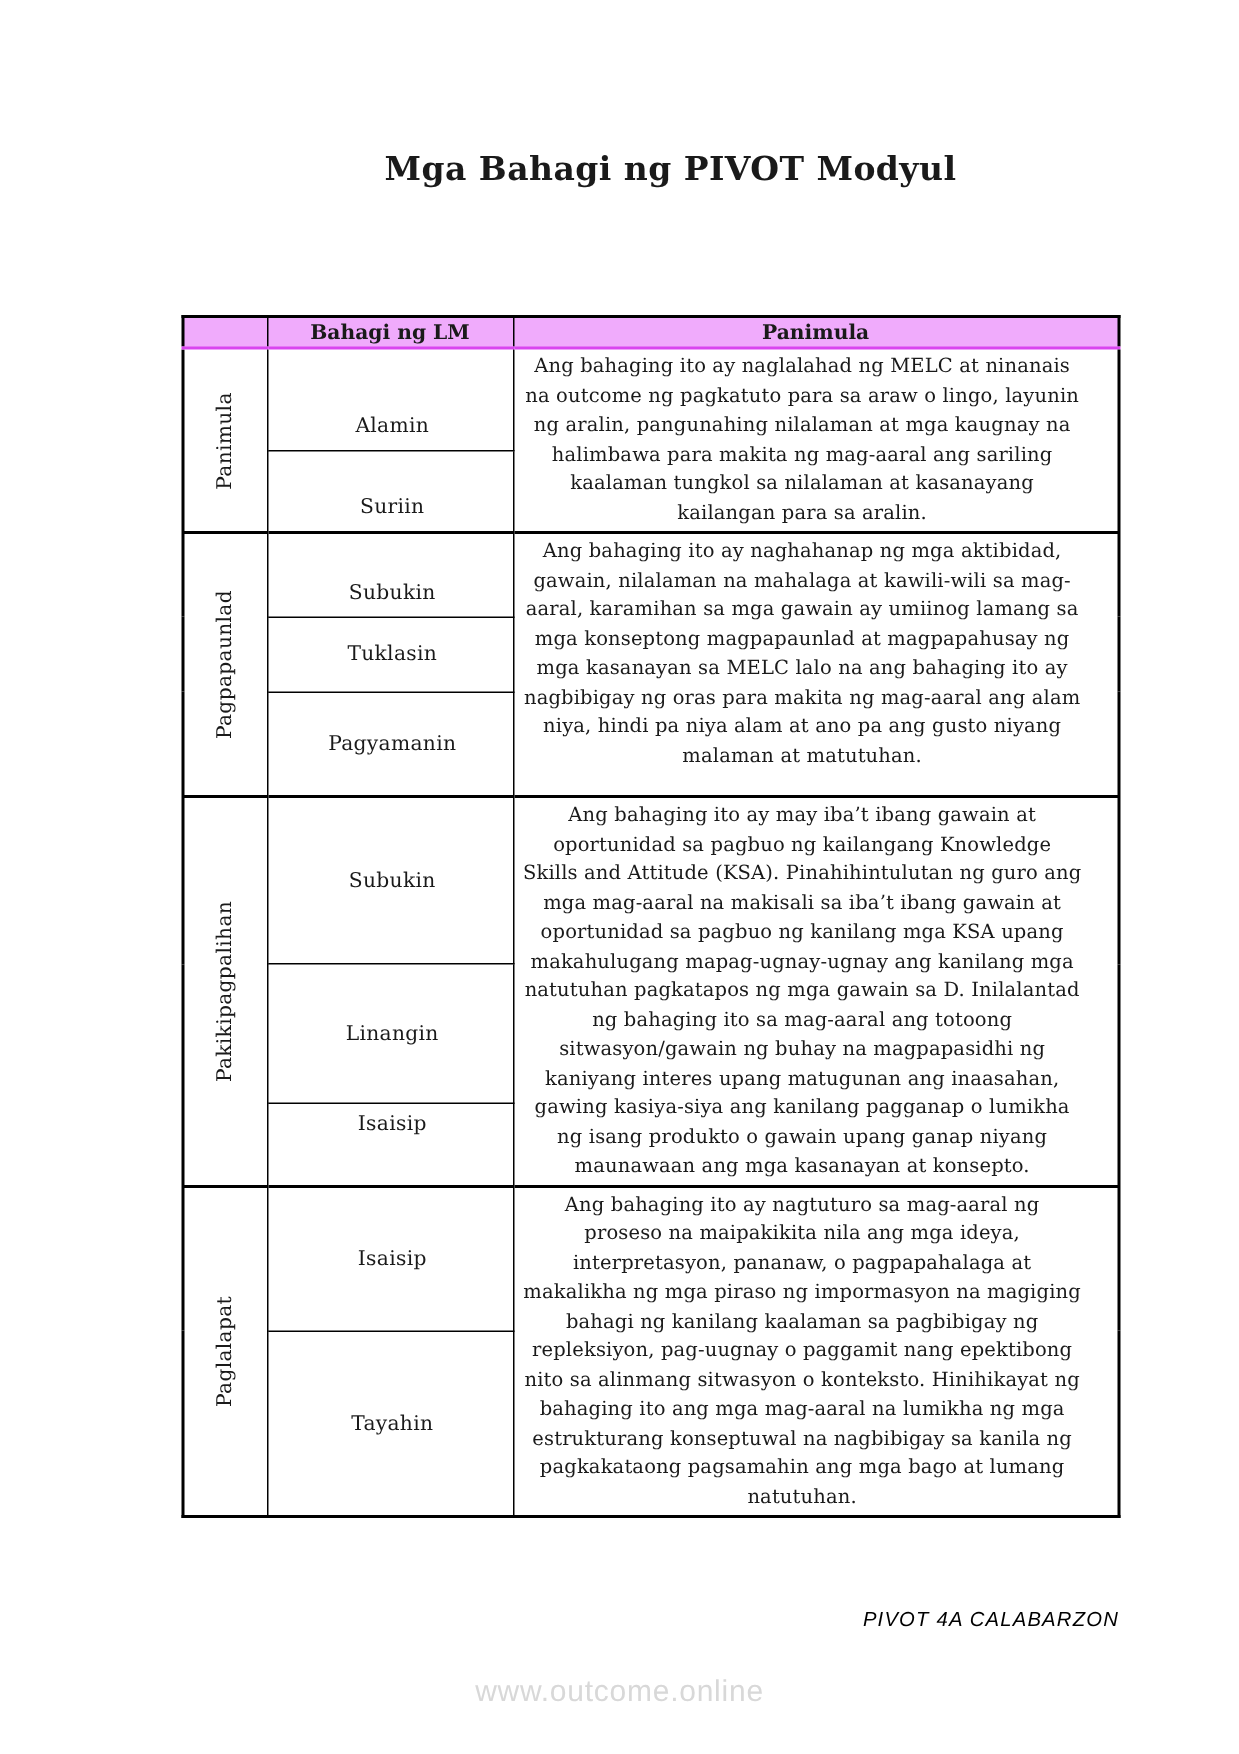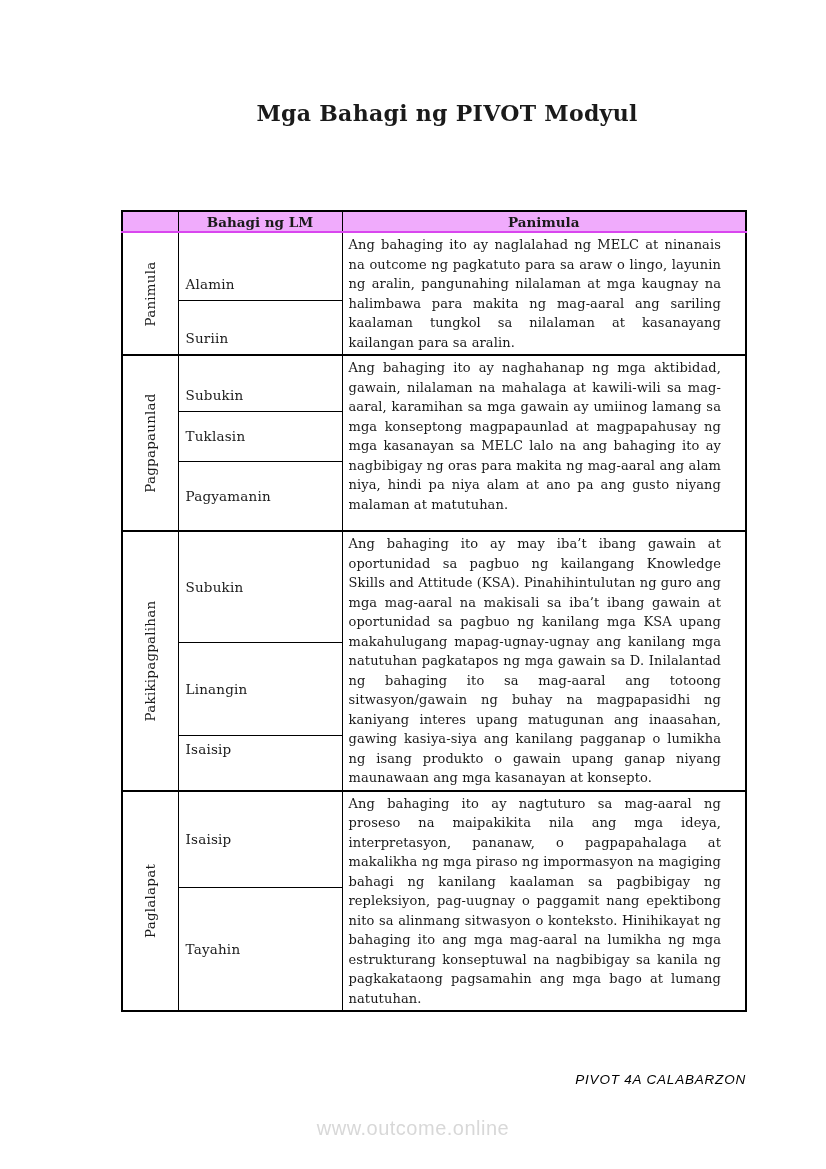--- a/index.html
+++ b/index.html
@@ -27,20 +27,21 @@
     position:absolute;
     left:121px;top:210px;
     width:624px;
     border-collapse:collapse;
     table-layout:fixed;
     border:2px solid #000;
   }
   table.parts th, table.parts td{
     border:1px solid #000;
     box-sizing:border-box;
+    text-align:center;
   }
   table.parts th{
     background:#f0abfc;
     font-size:13.5px;
     font-weight:bold;
     text-align:center;
     height:21px;
     padding:1px 2px;
     border-bottom:2px solid #d946ef;
   }

